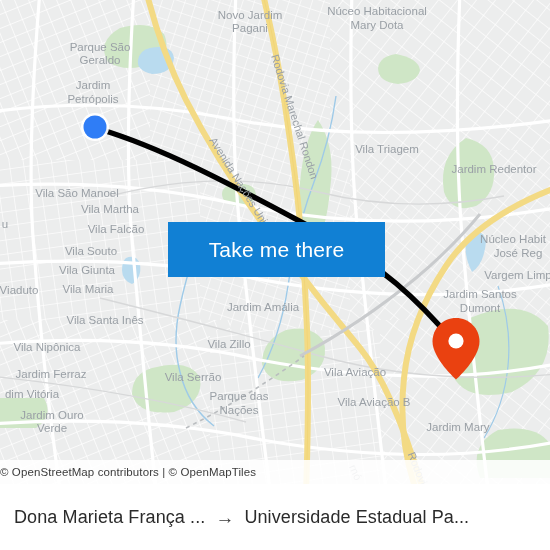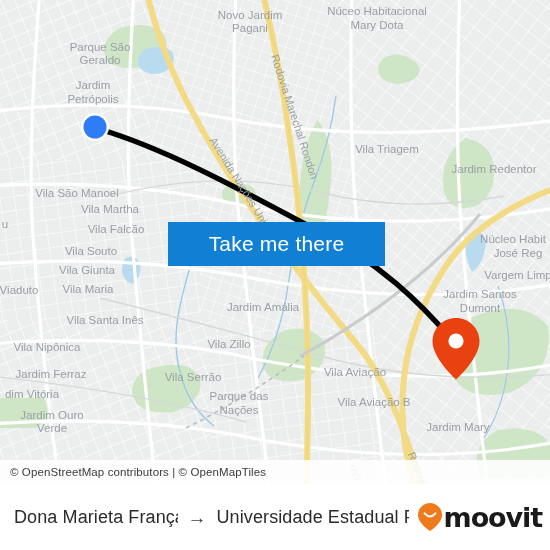--- a/index.html
+++ b/index.html
@@ -37,33 +37,32 @@
   .attrib {
     position: absolute;
     left: 0;
     bottom: 0;
     width: 550px;
     height: 24px;
     line-height: 24px;
     background: rgba(255,255,255,0.88);
     color: #3b3b3b;
     font-size: 11.5px;
-    padding-left: 10px;
     box-sizing: border-box;
     white-space: nowrap;
     letter-spacing: .1px;
   }
 
   
   .cta {
     position: absolute;
     left: 168px;
     top: 222px;
     width: 217px;
-    height: 44px;
+    height: 55px;
     background: #1180d4;
     color: #ffffff;
     font-size: 21px;
     display: flex;
     align-items: center;
     justify-content: center;
     border: none;
     padding: 16px;
     cursor: pointer;
     font-family: "Liberation Sans", sans-serif;
@@ -310,22 +309,15 @@
 
     <div class="attrib">© OpenStreetMap contributors | © OpenMapTiles</div>
   </div>
 
   <div id="footer">
     <div class="trip">
       <span class="trip-endpoint">Dona Marieta França ...</span>
       <span class="trip-arrow">→</span>
       <span class="trip-endpoint">Universidade Estadual Pa...</span>
     </div>
-    <div class="brand">
-      <svg class="brand-mark" width="26" height="30" viewBox="0 0 26 30">
-        <path d="M13 1 C 6.4 1 1 6.4 1 13 c 0 8.6 12 16 12 16 s 12 -7.4 12 -16 C 25 6.4 19.6 1 13 1 z" fill="#ee7a1b"></path>
-        <path d="M7.6 11.4 q5.4 6.2 10.8 0" fill="none" stroke="#ffffff" stroke-width="2.1" stroke-linecap="round"></path>
-      </svg>
-      <span class="brand-word">moovit</span>
-    </div>
   </div>
 
 </div>
 
 </body></html>

